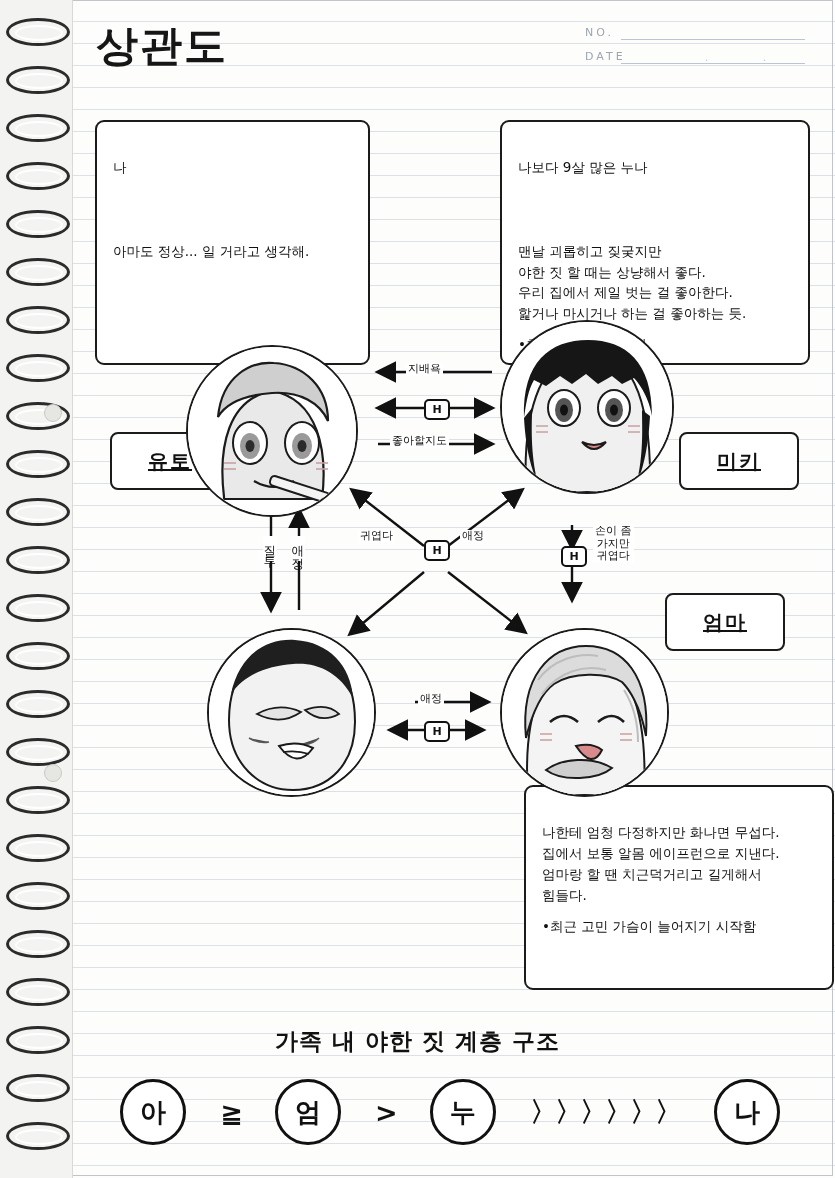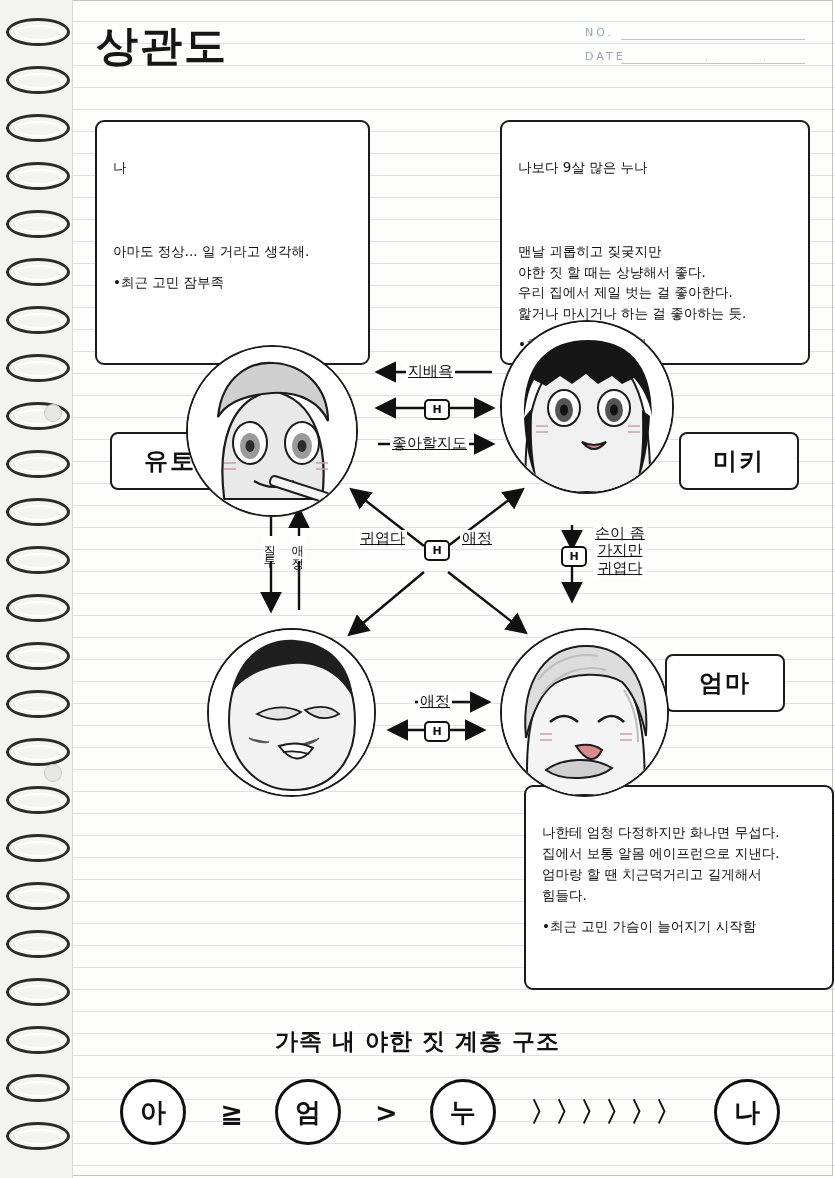--- a/index.html
+++ b/index.html
@@ -134,51 +134,51 @@
   }
   .namebox {
     position: absolute;
     background: #ffffff;
     border: 2px solid #1b1b1b;
     border-radius: 8px;
     box-sizing: border-box;
     display: flex;
     align-items: center;
     justify-content: center;
-    font-size: 24px;
+    font-size: 20px;
     font-weight: bold;
     letter-spacing: 2px;
     color: #111;
+    text-decoration: underline;
   }
   .concern {
     display: block;
     margin-top: 10px;
   }
 
   
   .portrait {
     position: absolute;
     border-radius: 50%;
     border: 2px solid #1b1b1b;
     background: #ffffff;
     overflow: hidden;
   }
   .portrait svg { display: block; }
 
   
   .arrow-label {
     position: absolute;
     background: #ffffff;
-    font-size: 15px;
+    font-size: 11px;
     color: #111;
     padding: 0 2px;
     white-space: pre-line;
     text-align: center;
     line-height: 1.15;
-    text-decoration: underline;
   }
   .vert-label {
     position: absolute;
     background: #ffffff;
     font-size: 12.5px;
     color: #111;
     text-align: center;
     line-height: 1.1;
     writing-mode: vertical-rl;
   }
@@ -374,21 +374,20 @@
       <line x1="415" y1="702" x2="488" y2="702"></line>
       <line x1="430" y1="730" x2="390" y2="730"></line>
       <line x1="440" y1="730" x2="483" y2="730"></line>
     </g>
   </svg>
 
   <div class="box" style="left:95px; top:120px; width:275px; height:245px;">
     <span>나</span>
     <br><br>
     <span>아마도 정상... 일 거라고 생각해.</span>
-    <span class="concern">•최근 고민    잠부족</span>
   </div>
 
   <div class="box" style="left:500px; top:120px; width:310px; height:245px;">
     <span>나보다 9살 많은 누나</span>
     <br><br>
     <span>맨날 괴롭히고 짖궂지만
 야한 짓 할 때는 상냥해서 좋다.
 우리 집에서 제일 벗는 걸 좋아한다.
 핥거나 마시거나 하는 걸 좋아하는 듯.</span>
     <span class="concern">•최근 고민    조금 살찜</span>
@@ -398,21 +397,21 @@
   <div class="box" style="left:500px; top:785px; width:310px; height:205px;margin-left:24px;">
     <span>나한테 엄청 다정하지만 화나면 무섭다.
 집에서 보통 알몸 에이프런으로 지낸다.
 엄마랑 할 땐 치근덕거리고 길게해서
 힘들다.</span>
     <span class="concern">•최근 고민    가슴이 늘어지기 시작함</span>
   </div>
 
   <div class="namebox" style="left:110px; top:432px; width:120px; height:58px;">유토</div>
   <div class="namebox" style="left:679px; top:432px; width:120px; height:58px;">미키</div>
-  <div class="namebox" style="left:665px; top:654px; width:120px; height:58px;">엄마</div>
+  <div class="namebox" style="left:665px; top:593px; width:120px; height:58px;">엄마</div>
 
   <div class="portrait" style="left:186px; top:345px; width:168px; height:168px;">
     <svg width="168" height="168" viewBox="0 0 168 168">
       <rect width="168" height="168" fill="#fff"></rect>
       <g fill="#e9e9e9" stroke="#1b1b1b" stroke-width="2.2">
         <path d="M36 150 C30 100 40 52 84 44 C130 52 140 104 134 152 L36 152 Z"></path>
         <path d="M30 70 C34 28 64 14 86 16 C116 18 140 40 140 74 C132 56 112 44 84 46 C58 48 38 56 30 70 Z" fill="#cfcfcf"></path>
       </g>
       <g fill="#fff" stroke="#1b1b1b" stroke-width="2">
         <ellipse cx="62" cy="96" rx="17" ry="21"></ellipse>

